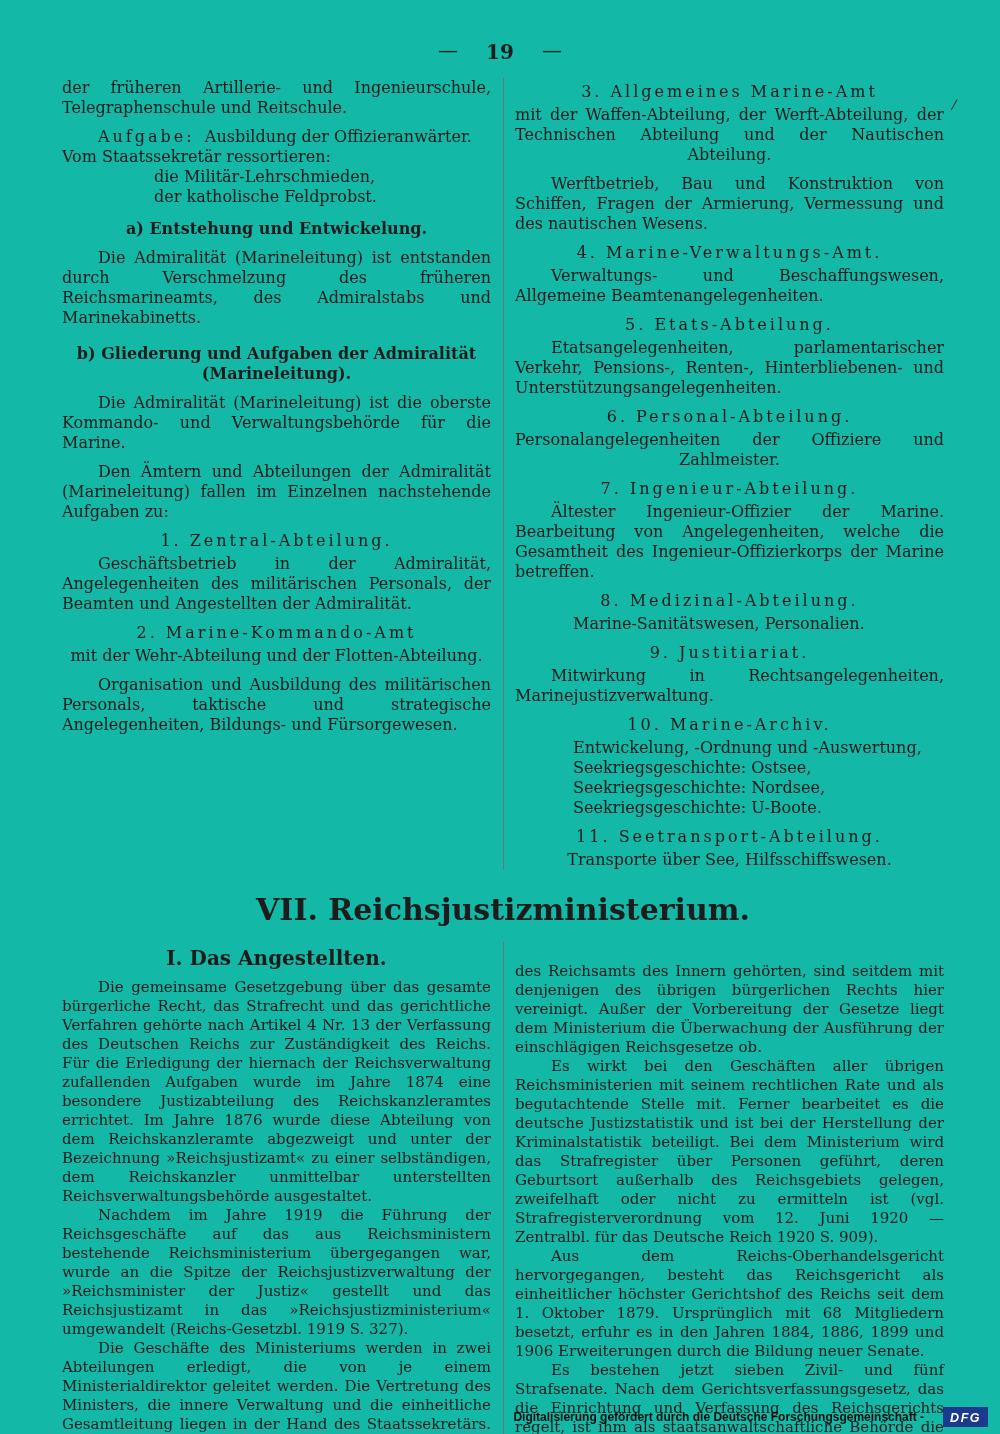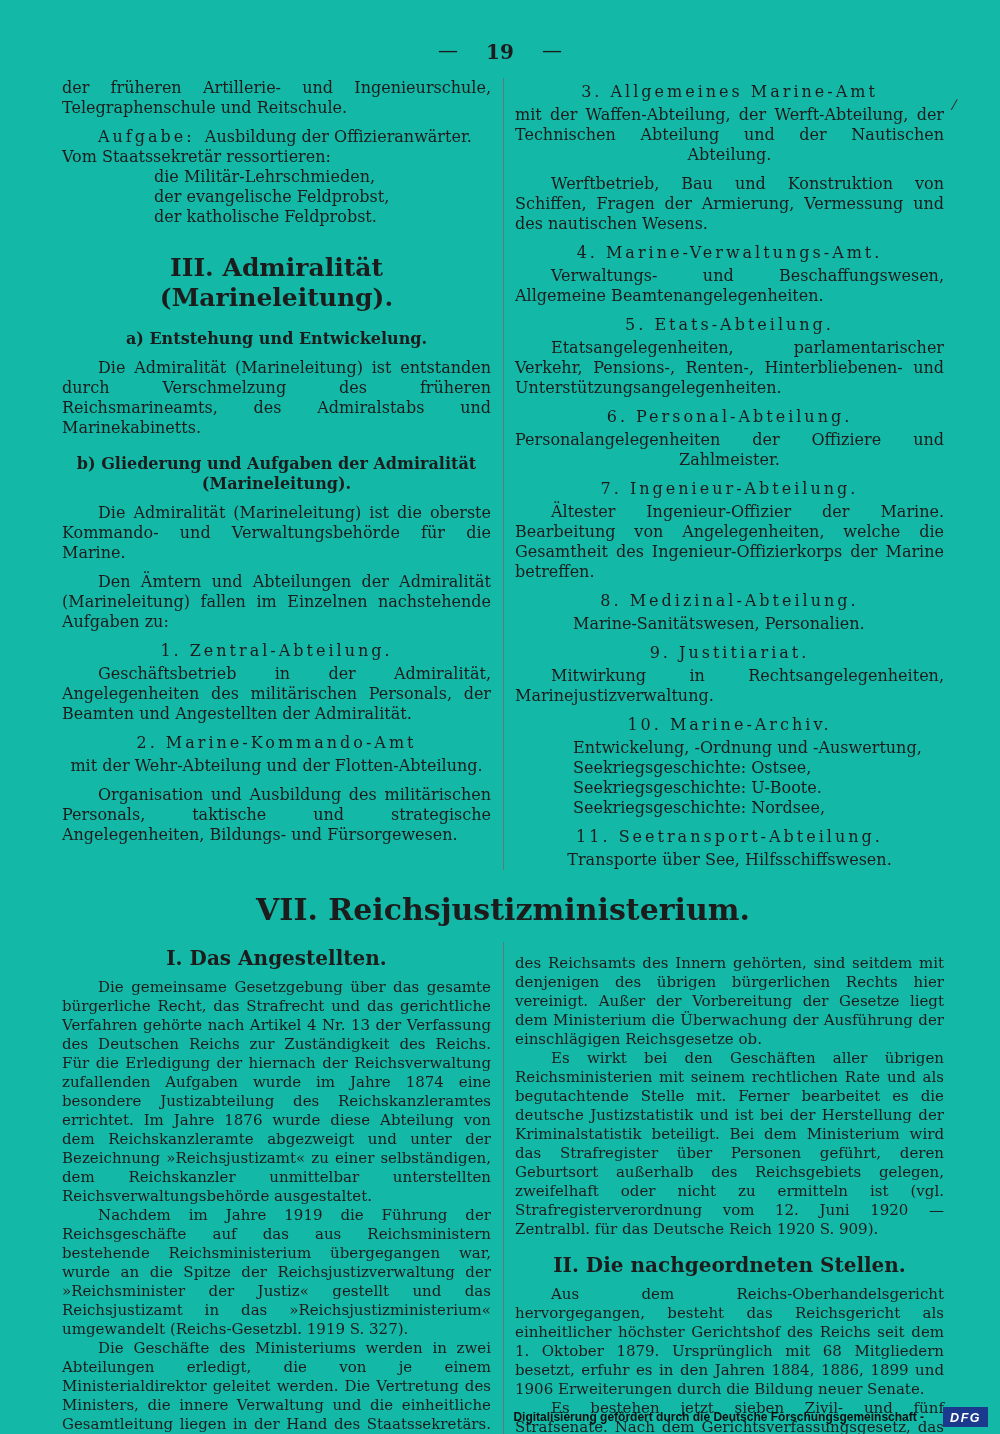--- a/index.html
+++ b/index.html
@@ -55,24 +55,22 @@
   <div class="content">
 
     <div class="cols">
 
       <div class="col">
         <p class="noindent">der früheren Artillerie- und Ingenieurschule, Telegraphenschule und Reitschule.</p>
         <p class="para mt"><span class="spaced">Aufgabe:</span>&nbsp;
             <span>Ausbildung der Offizieranwärter.</span></p>
         <p class="noindent">Vom Staatssekretär ressortieren:</p>
         <p class="list-indent">die Militär-Lehrschmieden,</p>
-        <p class="list-indent">der evangelische Feldprobst,</p>
         <p class="list-indent">der katholische Feldprobst.</p>
 
-        <p class="h-main">III. Admiralität (Marineleitung).</p>
 
         <p class="h-sub">a) Entstehung und Entwickelung.</p>
         <p class="para">Die Admiralität (Marineleitung) ist entstanden durch Verschmelzung des früheren Reichsmarineamts, des Admiralstabs und Marinekabinetts.</p>
 
         <p class="h-sub" style="margin-top:16px;padding:0 14px;">b) Gliederung und Aufgaben der Admiralität (Marineleitung).</p>
         <p class="para">Die Admiralität (Marineleitung) ist die oberste Kommando- und Verwaltungsbehörde für die Marine.</p>
         <p class="para mt">Den Ämtern und Abteilungen der Admiralität (Marineleitung) fallen im Einzelnen nachstehende Aufgaben zu:</p>
 
         <p class="h-dept">1. Zentral-Abteilung.</p>
         <p class="para">Geschäftsbetrieb in der Admiralität, Angelegenheiten des militärischen Personals, der Beamten und Angestellten der Admiralität.</p>
@@ -103,22 +101,22 @@
 
         <p class="h-dept">8. Medizinal-Abteilung.</p>
         <p class="list-indent2">Marine-Sanitätswesen, Personalien.</p>
 
         <p class="h-dept">9. Justitiariat.</p>
         <p class="para">Mitwirkung in Rechtsangelegenheiten, Marinejustizverwaltung.</p>
 
         <p class="h-dept">10. Marine-Archiv.</p>
         <p class="list-indent2">Entwickelung, -Ordnung und -Auswertung,</p>
         <p class="list-indent2">Seekriegsgeschichte: Ostsee,</p>
+        <p class="list-indent2">Seekriegsgeschichte: Nordsee,</p>
         <p class="list-indent2">Seekriegsgeschichte: U-Boote.</p>
-        <p class="list-indent2">Seekriegsgeschichte: Nordsee,</p>
 
         <p class="h-dept">11. Seetransport-Abteilung.</p>
         <p class="h-dept-sub">Transporte über See, Hilfsschiffswesen.</p>
       </div>
     </div>
 
     <p class="h-vii">VII. Reichsjustizministerium.</p>
 
     <div class="cols justiz-cols">
 
@@ -126,23 +124,22 @@
         <p class="h-roman">I. Das Angestellten.</p>
         <p class="para">Die gemeinsame Gesetzgebung über das gesamte bürgerliche Recht, das Strafrecht und das gerichtliche Verfahren gehörte nach Artikel 4 Nr. 13 der Verfassung des Deutschen Reichs zur Zuständigkeit des Reichs. Für die Erledigung der hiernach der Reichsverwaltung zufallenden Aufgaben wurde im Jahre 1874 eine besondere Justizabteilung des Reichskanzleramtes errichtet. Im Jahre 1876 wurde diese Abteilung von dem Reichskanzleramte abgezweigt und unter der Bezeichnung »Reichsjustizamt« zu einer selbständigen, dem Reichskanzler unmittelbar unterstellten Reichsverwaltungsbehörde ausgestaltet.</p>
         <p class="para">Nachdem im Jahre 1919 die Führung der Reichsgeschäfte auf das aus Reichsministern bestehende Reichsministerium übergegangen war, wurde an die Spitze der Reichsjustizverwaltung der »Reichsminister der Justiz« gestellt und das Reichsjustizamt in das »Reichsjustizministerium« umgewandelt (Reichs-Gesetzbl. 1919 S. 327).</p>
         <p class="para">Die Geschäfte des Ministeriums werden in zwei Abteilungen erledigt, die von je einem Ministerialdirektor geleitet werden. Die Vertretung des Ministers, die innere Verwaltung und die einheitliche Gesamtleitung liegen in der Hand des Staatssekretärs. In der Abteilung II werden hauptsächlich Strafrecht und Strafprozeß sowie Verfassungs- und Verwaltungsrecht behandelt, die übrigen Rechtsgebiete sind im wesentlichen der Abteilung I zugewiesen.</p>
 
       </div>
 
       <div class="divider"></div>
 
       <div class="col">
-        <p class="noindent" style="margin-top:12px;">des Reichsamts des Innern gehörten, sind seitdem mit denjenigen des übrigen bürgerlichen Rechts hier vereinigt. Außer der Vorbereitung der Gesetze liegt dem Ministerium die Überwachung der Ausführung der einschlägigen Reichsgesetze ob.</p>
+        <p class="noindent" style="margin-top:20px;">des Reichsamts des Innern gehörten, sind seitdem mit denjenigen des übrigen bürgerlichen Rechts hier vereinigt. Außer der Vorbereitung der Gesetze liegt dem Ministerium die Überwachung der Ausführung der einschlägigen Reichsgesetze ob.</p>
         <p class="para">Es wirkt bei den Geschäften aller übrigen Reichsministerien mit seinem rechtlichen Rate und als begutachtende Stelle mit. Ferner bearbeitet es die deutsche Justizstatistik und ist bei der Herstellung der Kriminalstatistik beteiligt. Bei dem Ministerium wird das Strafregister über Personen geführt, deren Geburtsort außerhalb des Reichsgebiets gelegen, zweifelhaft oder nicht zu ermitteln ist (vgl. Strafregisterverordnung vom 12. Juni 1920 — Zentralbl. für das Deutsche Reich 1920 S. 909).</p>
-        <p class="h-roman" style="margin-top:14px;">II. Die nachgeordneten Stellen.</p>
         <p class="para">Aus dem Reichs-Oberhandelsgericht hervorgegangen, besteht das Reichsgericht als einheitlicher höchster Gerichtshof des Reichs seit dem 1. Oktober 1879. Ursprünglich mit 68 Mitgliedern besetzt, erfuhr es in den Jahren 1884, 1886, 1899 und 1906 Erweiterungen durch die Bildung neuer Senate.</p>
         <p class="para">Es bestehen jetzt sieben Zivil- und fünf Strafsenate. Nach dem Gerichtsverfassungsgesetz, das die Einrichtung und Verfassung des Reichsgerichts regelt, ist ihm als staatsanwaltschaftliche Behörde die Reichsanwaltschaft angegliedert.</p>
 
       </div>
     </div>
 
   </div>
 
   <div class="footer">
     <span>Digitalisierung gefördert durch die Deutsche Forschungsgemeinschaft -</span>

